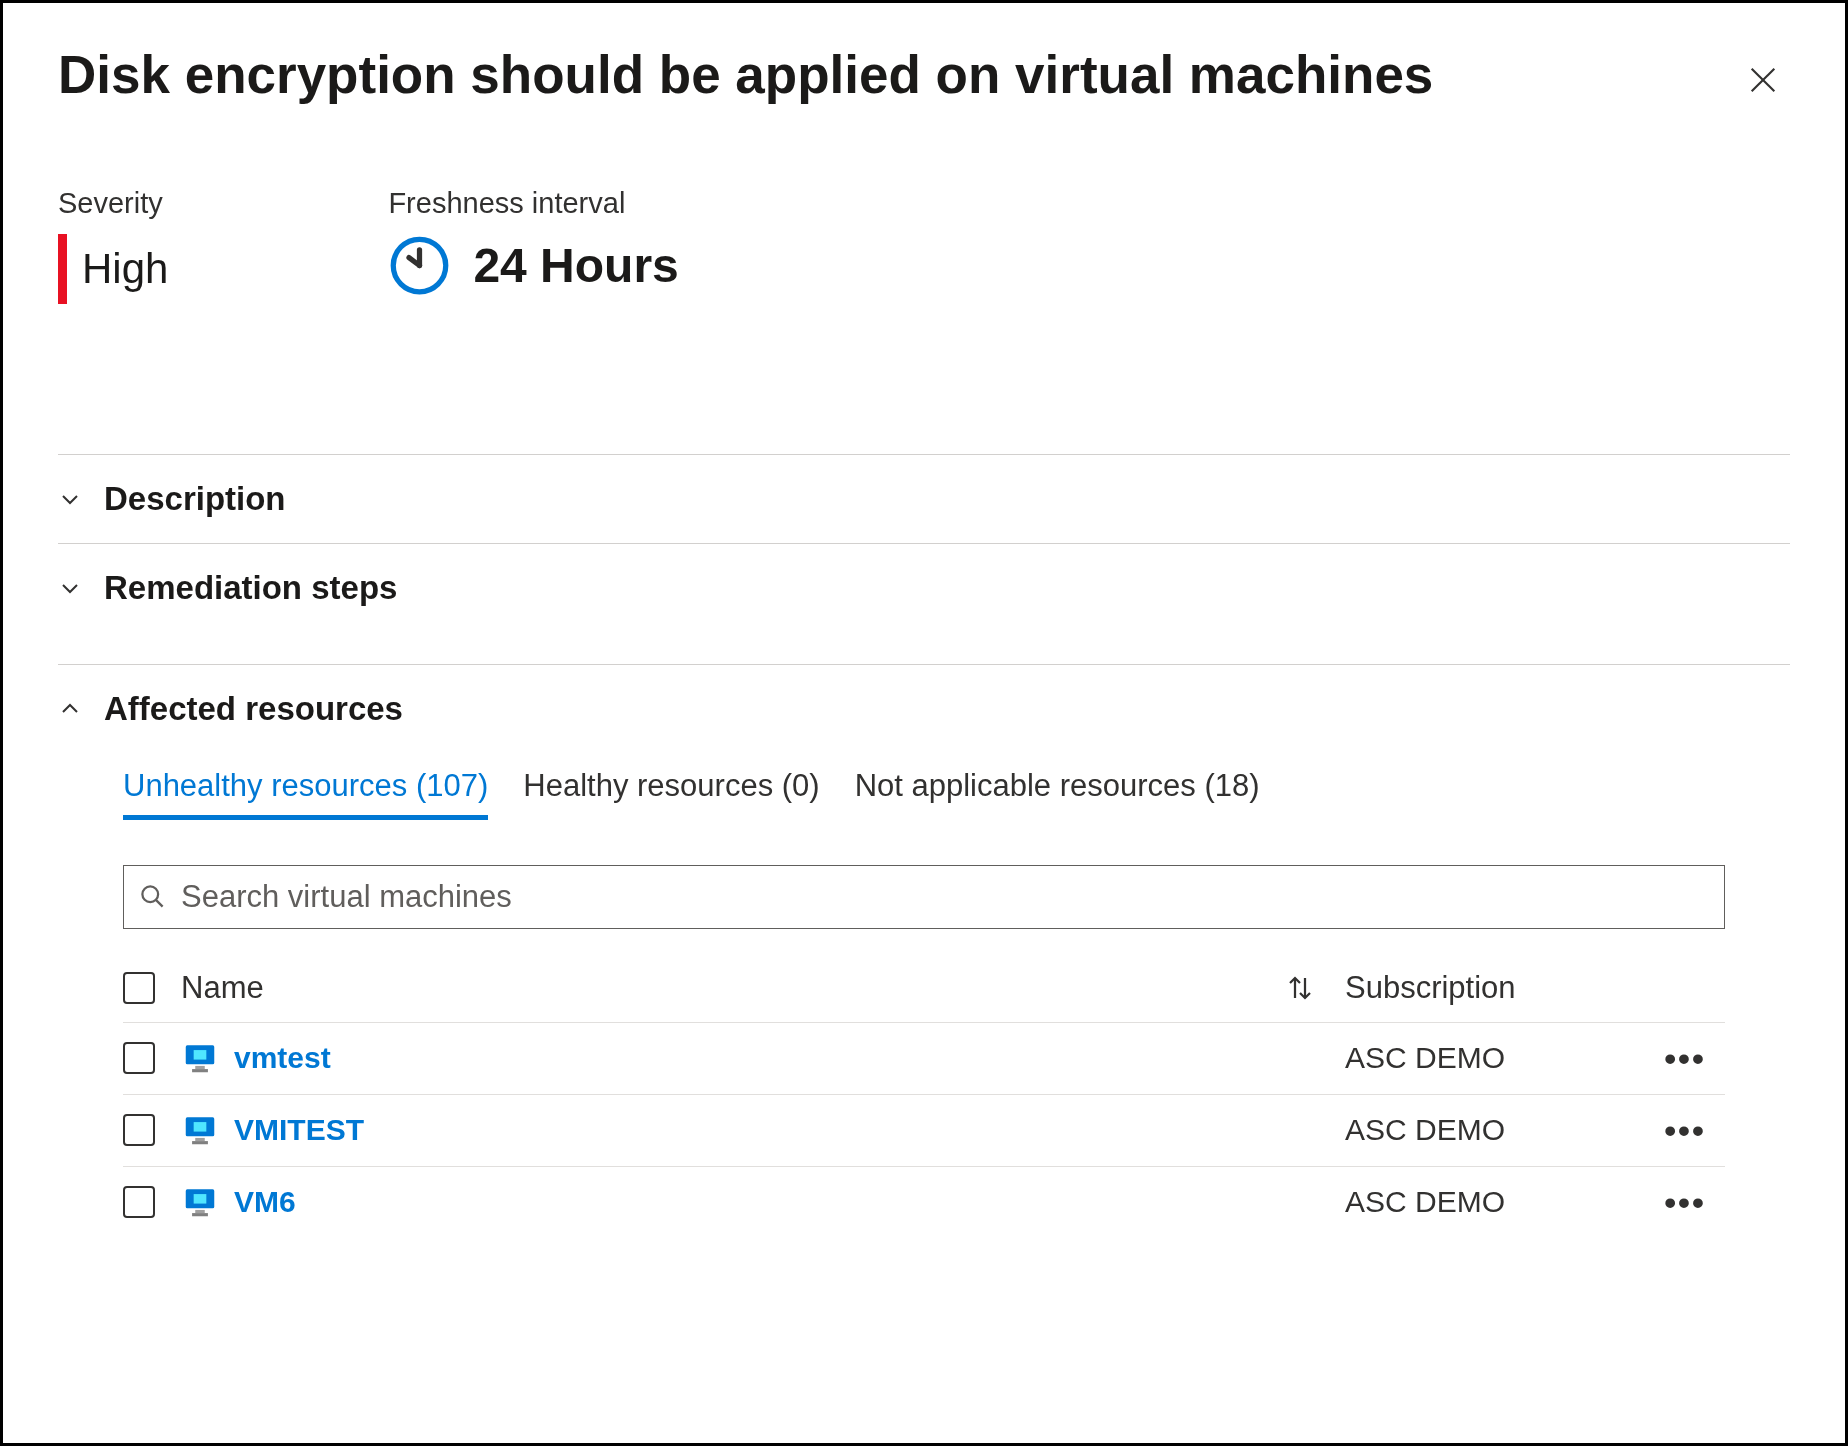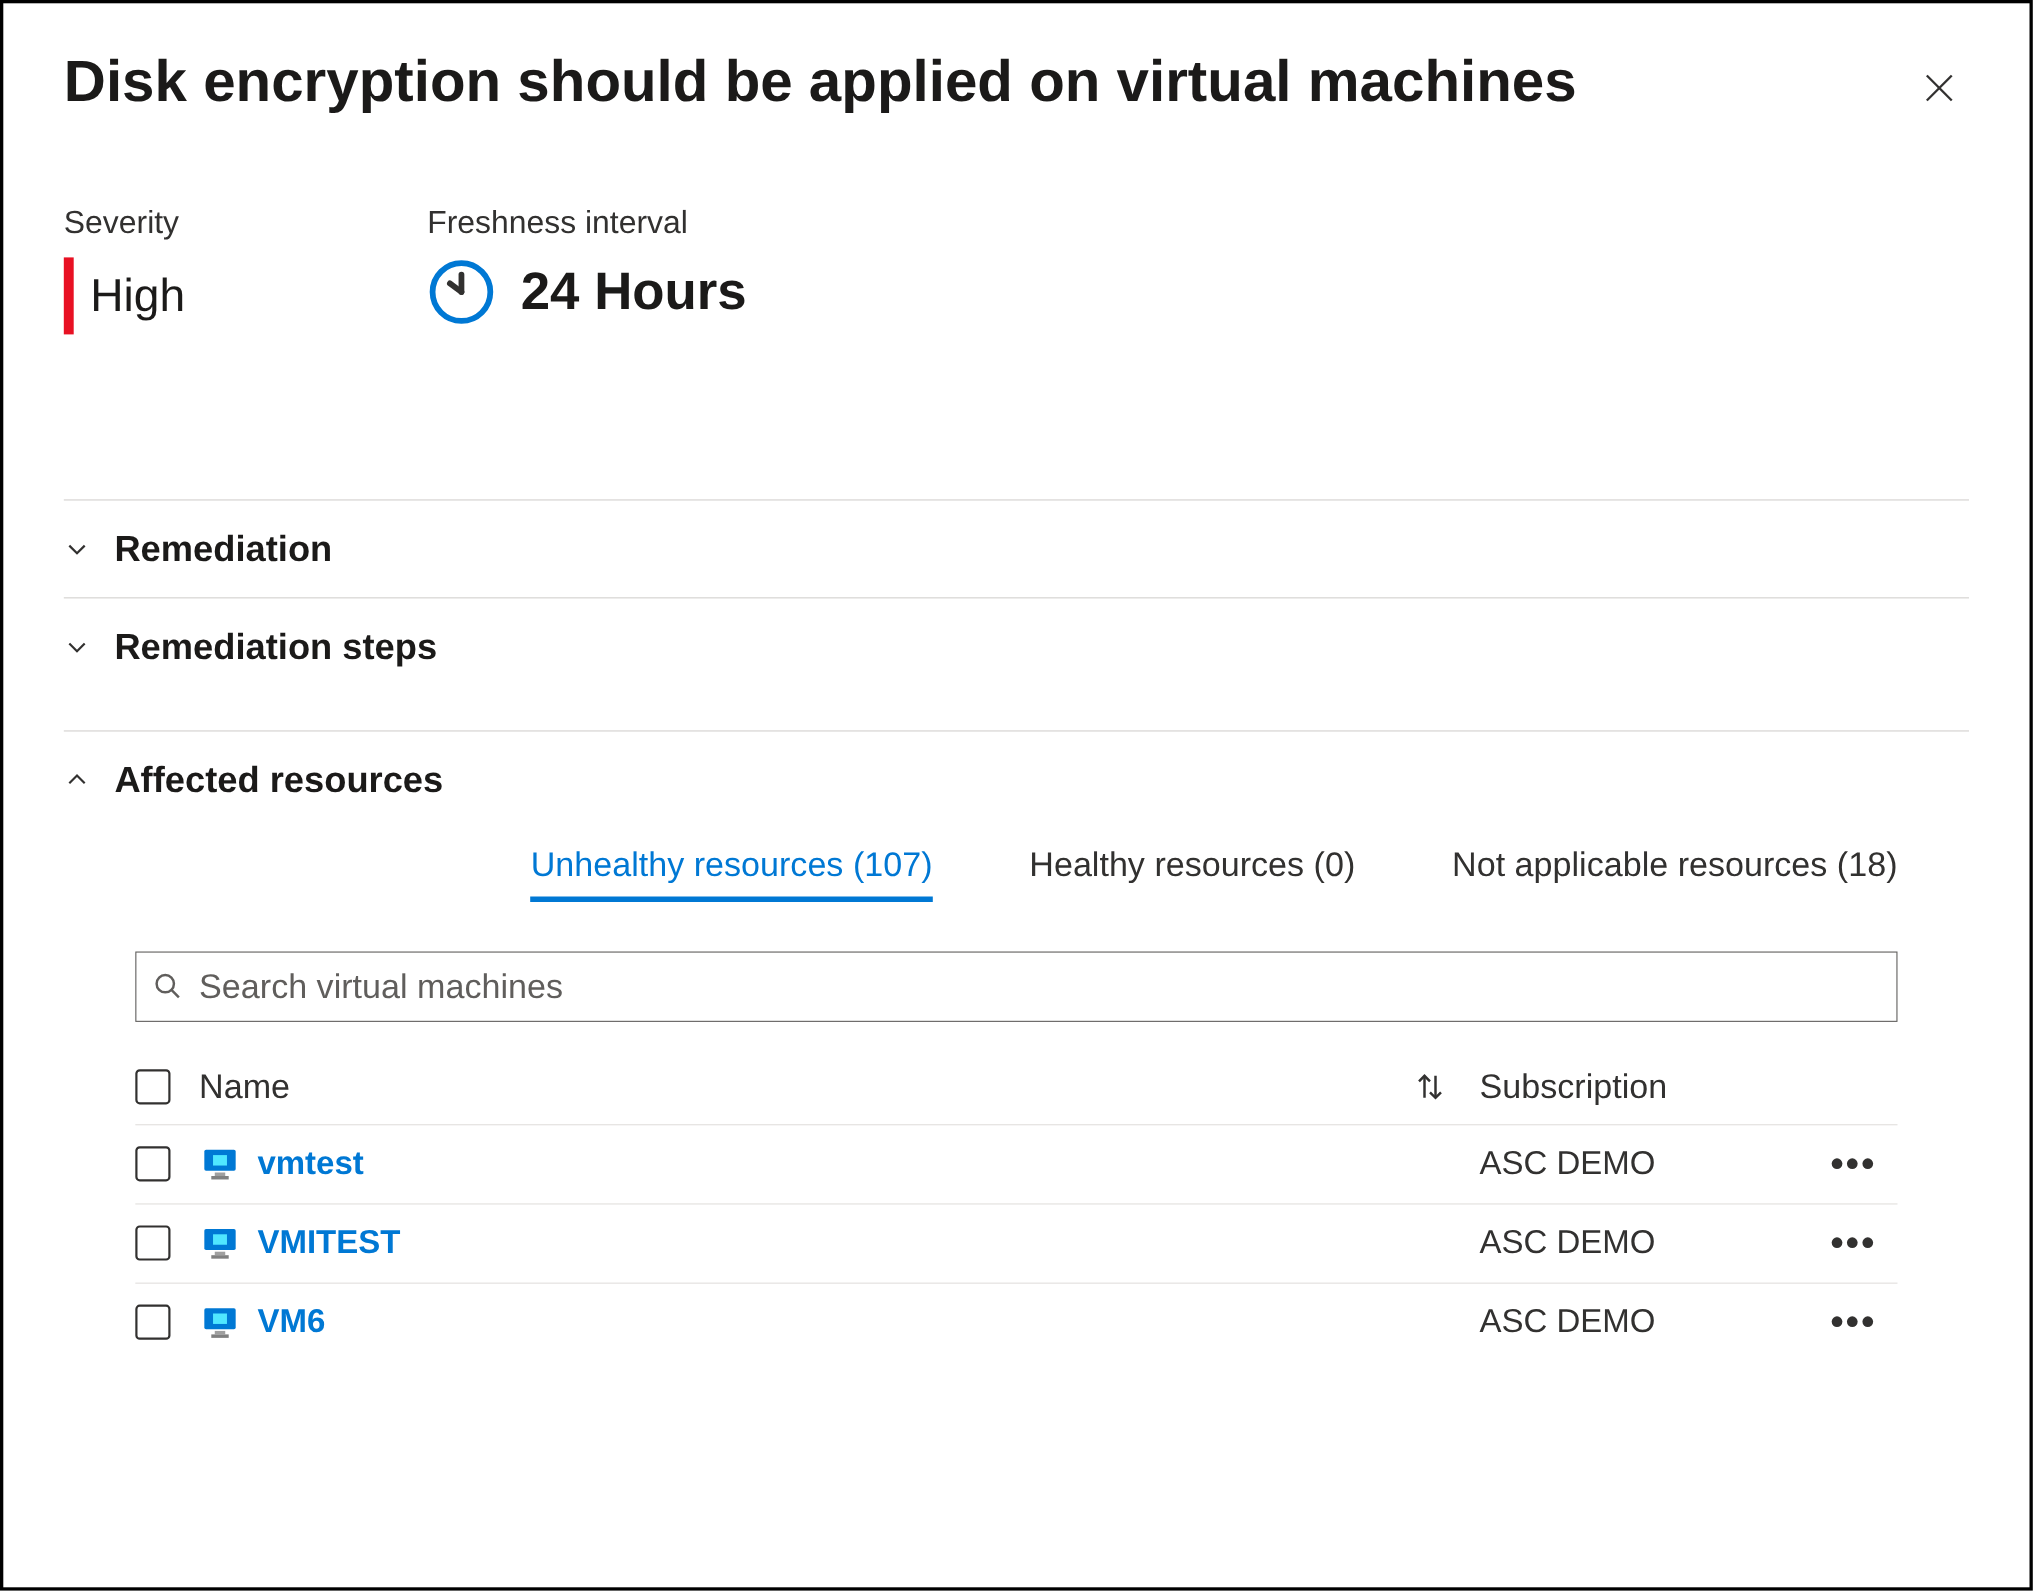--- a/index.html
+++ b/index.html
@@ -101,23 +101,22 @@
     .section-title {
       font-size: 33px;
       font-weight: 700;
       color: #1b1a19;
     }
     .section-body {
       padding: 40px 65px 0 65px;
     }
     .tabs-row {
       display: flex;
-      gap: 88px;
+      gap: 35px;
       margin-bottom: 45px;
-      justify-content: flex-end;
     }
     .tab {
       font-size: 31px;
       color: #323130;
       padding: 0 0 11px 0;
       cursor: pointer;
       white-space: nowrap;
     }
     .tab.active {
       color: #0078d4;
@@ -258,21 +257,21 @@
         <div class="freshness-text">24 Hours</div>
       </div>
     </div>
   </div>
 
   <div class="section">
     <div class="section-header">
       <svg class="chevron" viewBox="0 0 24 24" fill="none" stroke="#323130" stroke-width="2">
         <polyline points="5 9 12 16 19 9"></polyline>
       </svg>
-      <div class="section-title">Remediation</div>
+      <div class="section-title">Description</div>
     </div>
   </div>
 
   <div class="section">
     <div class="section-header">
       <svg class="chevron" viewBox="0 0 24 24" fill="none" stroke="#323130" stroke-width="2">
         <polyline points="5 9 12 16 19 9"></polyline>
       </svg>
       <div class="section-title">Remediation steps</div>
     </div>

